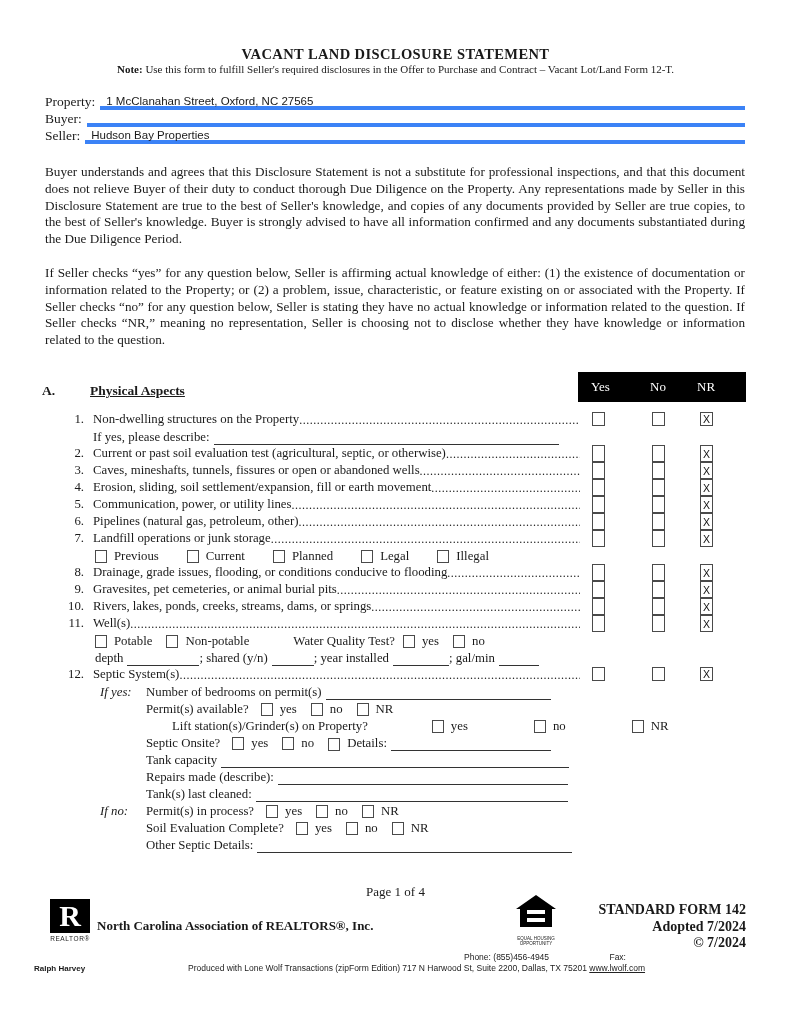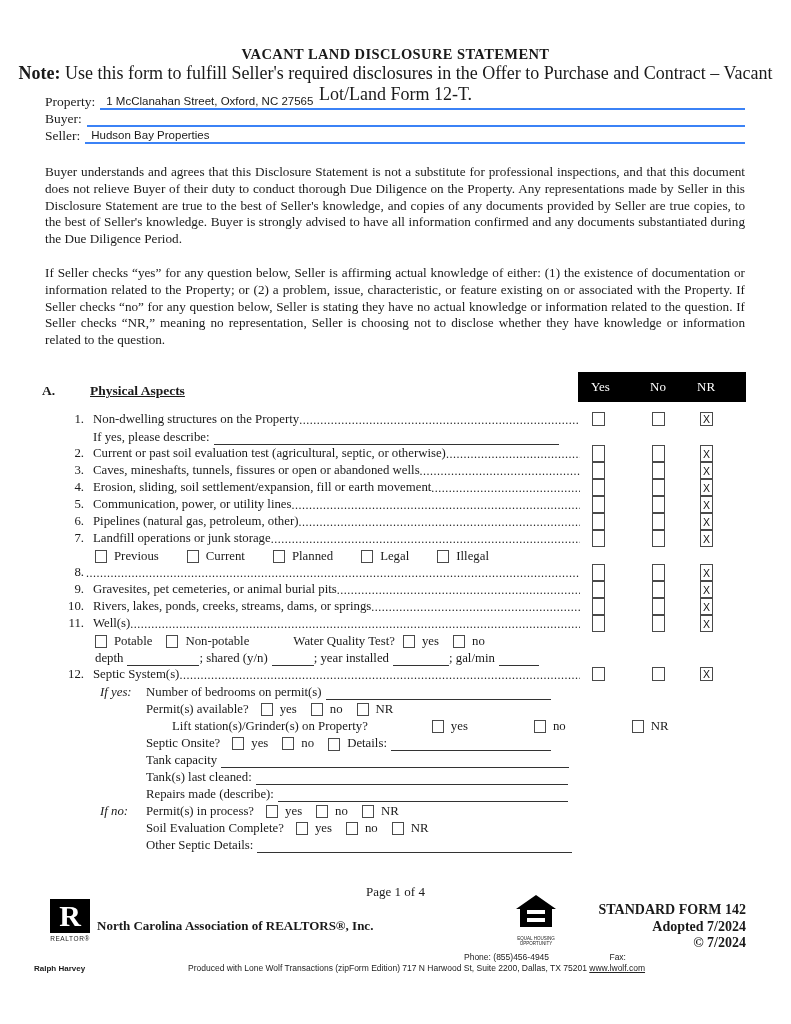--- a/index.html
+++ b/index.html
@@ -5,27 +5,27 @@
   * { margin:0; padding:0; box-sizing:border-box; }
   html,body { background:#ffffff; }
   body { font-family:"Liberation Serif", serif; color:#1a1a1a; }
   .page { position:relative; width:791px; height:1024px; background:#fff; overflow:hidden; }
 
   .docusign { position:absolute; left:22px; top:12px; font-family:"Liberation Sans",sans-serif;
               font-size:11px; color:#454545; letter-spacing:.2px; }
 
   .title { position:absolute; left:0; right:0; top:46px; text-align:center;
            font-weight:bold; font-size:14.5px; letter-spacing:.4px; }
-  .note  { position:absolute; left:0; right:0; top:63px; text-align:center; font-size:18px; }
+  .note  { position:absolute; left:0; right:0; top:63px; text-align:center; font-size:11px; }
   .note b { font-weight:bold; }
 
   .parties { position:absolute; left:45px; right:46px; top:94px; font-size:13.5px; }
   .party-row { display:flex; align-items:flex-end; height:16px; margin-bottom:1px; }
   .party-label { flex:0 0 auto; padding-right:5px; }
-  .party-line { flex:1 1 auto; border-bottom:2px solid #3b82f6; height:15px;
+  .party-line { flex:1 1 auto; border-bottom:4px solid #3b82f6; height:15px;
                 font-family:"Liberation Sans",sans-serif; font-size:11.5px; padding-left:6px; }
 
   .para { position:absolute; left:45px; right:46px; font-size:13.2px; line-height:16.8px;
           text-align:justify; }
   .para1 { top:164px; }
   .para2 { top:265px; }
 
   .colhead { position:absolute; left:578px; top:372px; width:168px; height:30px; background:#000;
              color:#fff; font-size:13px; }
   .colhead span { position:absolute; top:7px; }
@@ -202,20 +202,21 @@
           <span class="olabel">Legal</span>
         </span>
         <span class="sgap" style="width: 28px;"></span>
         <span class="scb">
           <span class="box"></span>
           <span class="olabel">Illegal</span>
         </span>
       </div>
       <div class="crow stack">
         <span class="num">8.</span>
+        <span class="itxt">Drainage, grade issues, flooding, or conditions conducive to flooding</span>
         <span class="leader"></span>
         <span class="cbx col0"></span>
         <span class="cbx col1"></span>
         <span class="cbx col2 checked">X</span>
       </div>
       <div class="crow stack">
         <span class="num">9.</span>
         <span class="itxt">Gravesites, pet cemeteries, or animal burial pits</span>
         <span class="leader"></span>
         <span class="cbx col0"></span>
@@ -342,27 +343,27 @@
         <span class="stext">Details:</span>
         <span class="blank" style="width: 160px;"></span>
       </div>
       <div class="srow" style="padding-left: 38px;">
         <span class="prefix"></span>
         <span class="stext">Tank capacity</span>
         <span class="blank" style="width: 348px;"></span>
       </div>
       <div class="srow" style="padding-left: 38px;">
         <span class="prefix"></span>
+        <span class="stext">Repairs made (describe):</span>
+        <span class="blank" style="width: 290px;"></span>
+      </div>
+      <div class="srow" style="padding-left: 38px;">
+        <span class="prefix"></span>
         <span class="stext">Tank(s) last cleaned:</span>
         <span class="blank" style="width: 312px;"></span>
-      </div>
-      <div class="srow" style="padding-left: 38px;">
-        <span class="prefix"></span>
-        <span class="stext">Repairs made (describe):</span>
-        <span class="blank" style="width: 290px;"></span>
       </div>
       <div class="srow" style="padding-left: 38px;">
         <span class="prefix">If no:</span>
         <span class="stext">Permit(s) in process?</span>
         <span class="sgap" style="width: 12px;"></span>
         <span class="scb">
           <span class="box"></span>
           <span class="olabel">yes</span>
         </span>
         <span class="sgap" style="width: 14px;"></span>

